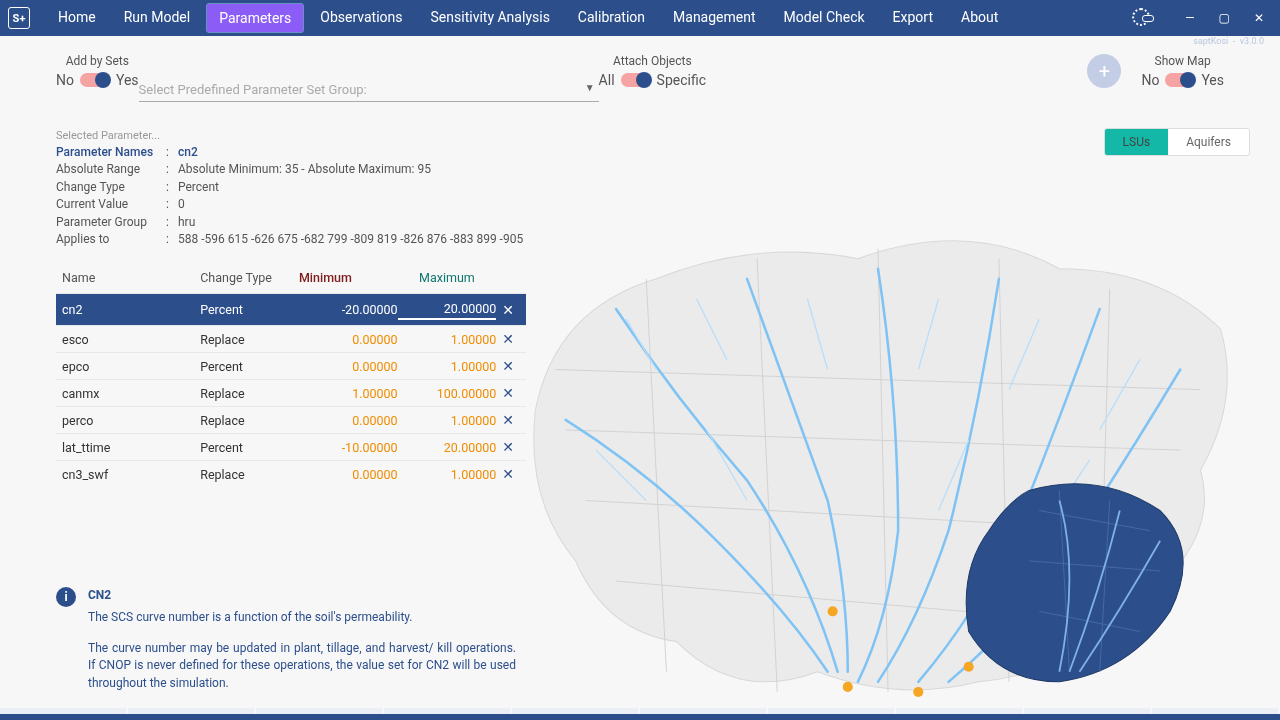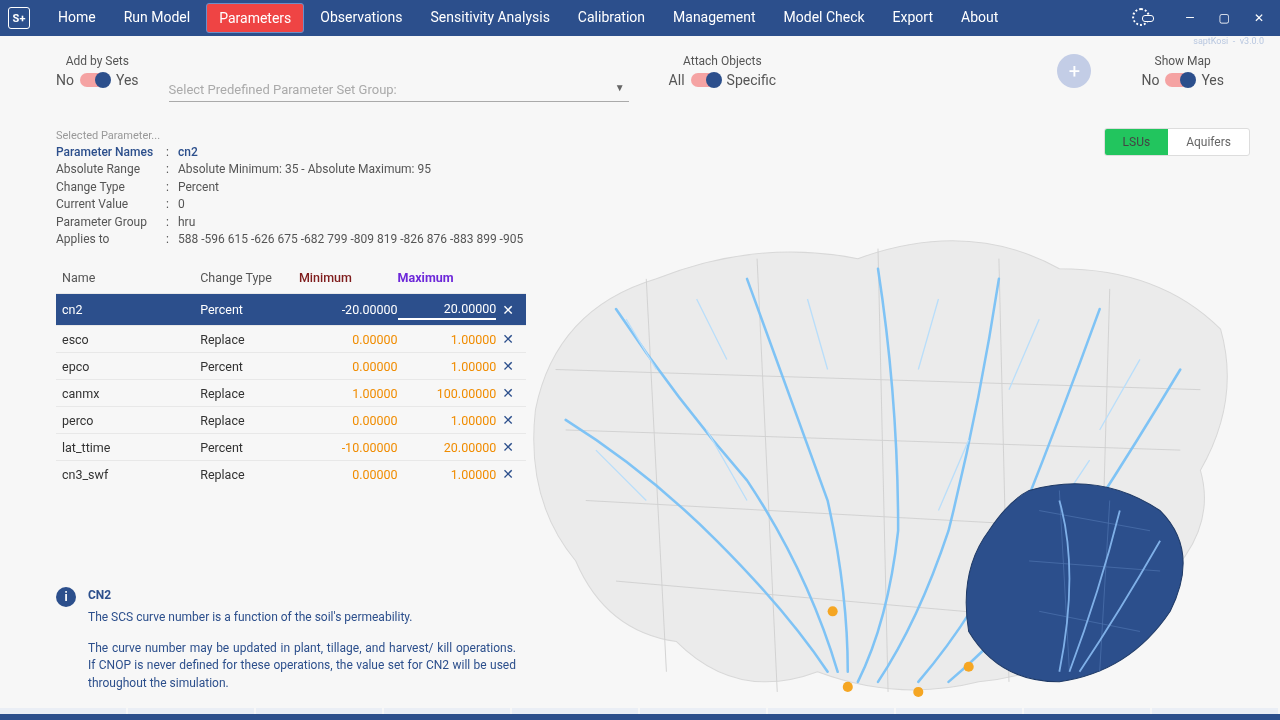--- a/index.html
+++ b/index.html
@@ -1,27 +1,27 @@
 <!DOCTYPE html>
 <html><head>
 <meta charset="utf-8">
 <style>
   * { box-sizing: border-box; margin: 0; padding: 0; font-family: -apple-system, BlinkMacSystemFont, 'Segoe UI', Roboto, sans-serif; }
   body { width: 1280px; height: 720px; background: #f7f7f7; overflow: hidden; font-size: 13px; color: #333; }
   .menubar { background: #2c4f8c; height: 36px; display: flex; align-items: center; padding: 0 8px; position: relative; }
   .logo { width: 22px; height: 22px; border: 1.5px solid #fff; border-radius: 3px; margin-right: 16px; display: flex; align-items: center; justify-content: center; color: #fff; font-size: 11px; font-weight: bold; }
   .menu-item { color: #fff; padding: 6px 12px; font-size: 14px; cursor: pointer; border-radius: 3px; }
-  .menu-item.active { background: #ef4444; border: 1px solid #6a8fc8; }
+  .menu-item.active { background: #8b5cf6; border: 1px solid #6a8fc8; }
   .win-controls { position: absolute; right: 0; top: 0; height: 36px; display: flex; align-items: center; gap: 24px; padding-right: 16px; }
   .win-icon { color: #fff; font-size: 12px; cursor: pointer; }
   .win-meta { position: absolute; right: 16px; top: 36px; font-size: 9px; color: #b8c7e0; }
   .gear-wrap { position: absolute; right: 130px; top: 8px; }
   .gear { width: 18px; height: 18px; border: 2px dotted #fff; border-radius: 50%; display: inline-block; position: relative;}
   .gear::after { content:''; position:absolute; width:10px; height:5px; background:#2c4f8c; border:1px solid #fff; border-radius:3px; right:-6px; top:5px;}
-  .toolbar { padding: 18px 56px 8px 56px; display: flex; align-items: flex-start; gap: 30px; background:#f7f7f7;}
+  .toolbar { padding: 18px 56px 8px 56px; display: flex; align-items: flex-start; background:#f7f7f7;}
   .tool-col { display: flex; flex-direction: column; font-size: 12px; color: #555; }
   .tool-label { text-align: center; margin-bottom: 4px; }
   .toggle-row { display: flex; align-items: center; gap: 6px; font-size: 14px; }
   .toggle { width: 30px; height: 14px; background: #f5a3a3; border-radius: 14px; position: relative; cursor: pointer; }
   .toggle-knob { width: 16px; height: 16px; background: #2c4f8c; border-radius: 50%; position: absolute; top: -1px; right: -1px; }
   .select-field { width: 460px; font-size: 13px; color: #aaa; padding: 4px 0; border:none; border-bottom: 1px solid #aaa; background:transparent; position: relative; }
   .select-caret { position:absolute; right:4px; top:4px; font-size:10px; color:#666;}
   .add-select { display:inline-block; border-bottom:1px solid #888; color:#555; font-size:12px; padding:0 20px 2px 2px; position:relative; cursor:pointer;}
   .add-select::after{ content:'▼'; font-size:8px; position:absolute; right:2px; top:4px; color:#888;}
   .plus-circle { width:34px; height:34px; background:#c3cde6; border-radius:50%; display:flex; align-items:center; justify-content:center; color:#fff; font-size:20px; cursor:pointer;}
@@ -33,40 +33,40 @@
   .param-info .hdr { color:#999; font-size:11px;}
   .param-info .nm { color:#2c4f8c; font-weight:500;}
   .param-info .row { display:flex;}
   .param-info .k { width:110px;}
   .param-info .sep { width:12px;}
   .table { width: 100%; font-size:12.5px;}
   .thead { display:flex; padding:8px 6px; color:#555;}
   .thead .h-name{width:140px;}
   .thead .h-ct{width:100px;}
   .thead .h-min{width:100px; text-align:left; color:#7f1d1d; font-weight:500;}
-  .thead .h-max{width:100px; text-align:left; color:#6d28d9; font-weight:700;}
+  .thead .h-max{width:100px; text-align:center; color:#0f766e; font-weight:400;}
   .trow { display:flex; align-items:center; padding:5px 6px; border-top:1px solid #e8e8e8;}
   .trow.selected{ background:#2c4f8c; color:#fff;}
   .trow .c-name{width:140px;}
   .trow .c-ct{width:100px;}
   .trow .c-min{width:100px; text-align:right; color:#f08c00;}
   .trow .c-max{width:100px; text-align:right; color:#f08c00;}
   .trow .c-x{width:24px; text-align:center; color:#2c4f8c; font-size:14px; cursor:pointer;}
   .trow.selected .c-min,.trow.selected .c-max{color:#fff;}
   .trow.selected .c-max{ border-bottom:2px solid #fff; padding:2px 0;}
   .trow.selected .c-x{color:#fff;}
   .info-box { display:flex; gap:12px; margin-top:100px; padding-right:10px;}
   .info-icon { width:20px; height:20px; background:#2c4f8c; color:#fff; border-radius:50%; display:flex; align-items:center; justify-content:center; font-size:12px; font-weight:bold; flex-shrink:0;}
   .info-text { font-size:12px; color:#2c4f8c; line-height:1.45;}
   .info-text .title{font-weight:bold; display:block; margin-bottom:4px;}
   .info-text .para2{ text-align:justify; margin-top:14px;}
   .right { flex:1; position:relative;}
   .tab-group { position:absolute; right:0; top:0; display:flex; border:1px solid #ddd; border-radius:3px; overflow:hidden; background:#fff;}
   .tab { padding:6px 18px; font-size:12px; color:#666; cursor:pointer;}
-  .tab.active{ background:#22c55e; color:#444;}
+  .tab.active{ background:#14b8a6; color:#444;}
   .map { position:absolute; top:40px; left:-50px; right:-20px; bottom:-40px;}
   .footer-bar { position:absolute; bottom:0; left:0; right:0; height:6px; background:#2c4f8c;}
   .footer-segs { position:absolute; bottom:6px; left:0; right:0; height:6px; display:flex;}
   .footer-segs div{flex:1; border-right:2px solid #f7f7f7; background:#eaeef5;}
 </style>
 </head>
 <body>
 
 <div class="menubar">
   <div class="logo">S+</div>
@@ -103,21 +103,21 @@
         </div>
       <span>Yes</span>
     </div>
   </div>
   <div style="position:relative; margin-top:24px;">
     <div class="select-field">
       <span>Select Predefined Parameter Set Group:</span>
       <span class="select-caret">▼</span>
     </div>
   </div>
-  <div class="tool-col" style="margin-left:10px;">
+  <div class="tool-col" style="">
     <span class="tool-label">Attach Objects</span>
     <div class="toggle-row">
       <span>All</span>
       <div class="toggle">
           <div class="toggle-knob"></div>
         </div>
       <span>Specific</span>
     </div>
   </div>
   <div style="flex:1"></div>

